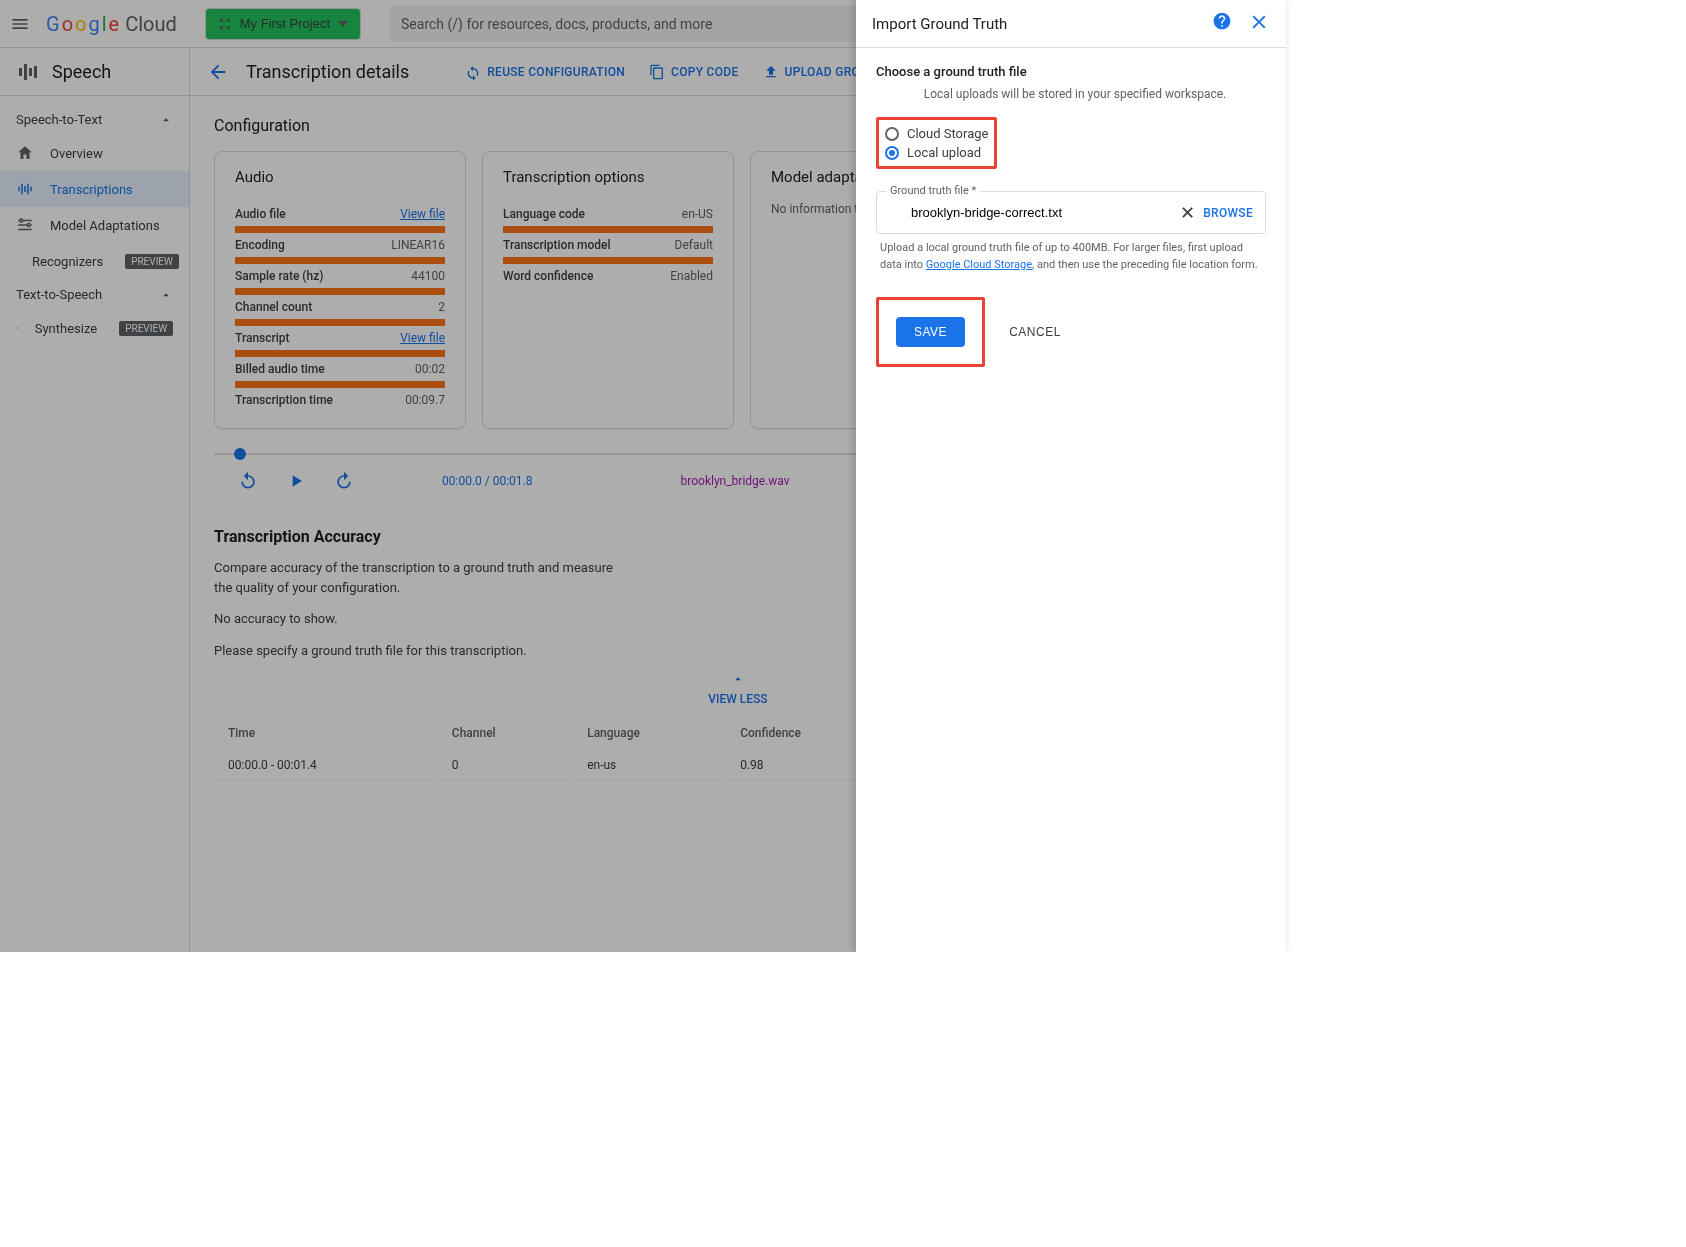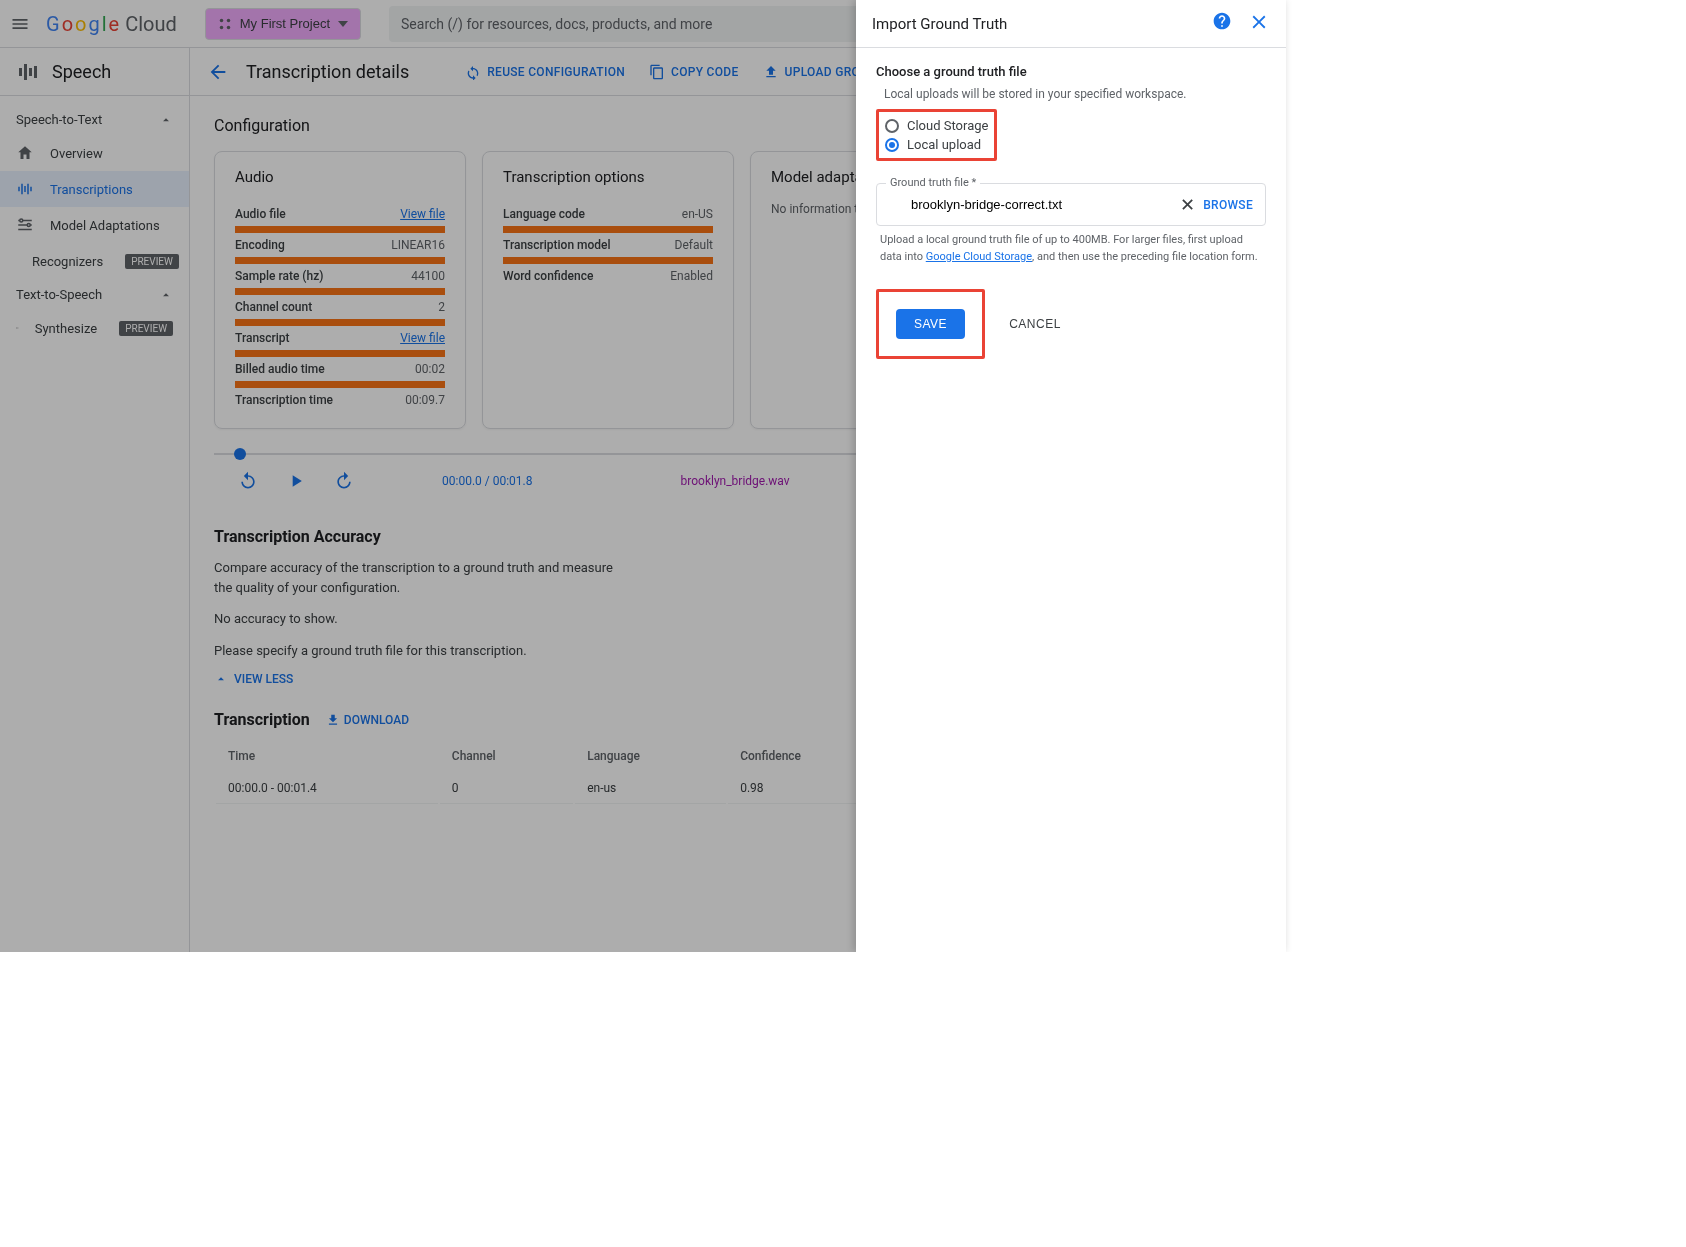--- a/index.html
+++ b/index.html
@@ -5,21 +5,21 @@
 * { box-sizing: border-box; margin: 0; padding: 0; }
 body { font-family: 'Google Sans', Roboto, Arial, sans-serif; font-size: 13px; color: #3c4043; background: #fff; overflow: hidden; }
 .app { position: relative; width: 1286px; height: 952px; }
 
 
 .topbar { height: 48px; display: flex; align-items: center; border-bottom: 1px solid #dadce0; padding: 0 8px; gap: 8px; }
 .hamburger { width: 24px; height: 24px; display: flex; align-items: center; justify-content: center; cursor: pointer; border-radius: 50%; }
 .logo { display: flex; align-items: center; font-size: 20px; font-weight: 400; gap: 2px; margin-left: 6px; }
 .logo .g1 { color: #4285f4; } .logo .g2 { color: #ea4335; } .logo .g3 { color: #fbbc05; } .logo .g4 { color: #4285f4; } .logo .g5 { color: #34a853; } .logo .g6 { color: #ea4335; }
 .logo .cloud { color: #5f6368; margin-left: 4px; }
-.project-btn { margin-left: 20px; height: 32px; padding: 0 12px; border: 1px solid #dadce0; border-radius: 4px; background: #f0abfc; display: flex; align-items: center; gap: 8px; cursor: pointer; font-size: 13px; color: #3c4043; }
+.project-btn { margin-left: 20px; height: 32px; padding: 0 12px; border: 1px solid #dadce0; border-radius: 4px; background: #22c55e; display: flex; align-items: center; gap: 8px; cursor: pointer; font-size: 13px; color: #3c4043; }
 .project-btn svg.tri { width: 10px; height: 10px; }
 .searchbar { flex: 1; margin-left: 20px; height: 36px; background: #f1f3f4; border-radius: 4px; display: flex; align-items: center; padding: 0 12px; color: #5f6368; font-size: 14px; }
 
 
 .shell { display: flex; height: calc(100% - 48px); }
 .sidebar { width: 190px; border-right: 1px solid #dadce0; background: #fff; }
 .product-head { height: 48px; display: flex; align-items: center; padding: 0 16px; gap: 12px; font-size: 18px; color: #202124; border-bottom: 1px solid #dadce0; }
 .product-head svg { width: 24px; height: 24px; }
 .nav-section { padding: 8px 0; }
 .nav-group { padding: 8px 16px; font-size: 13px; color: #3c4043; display: flex; align-items: center; justify-content: space-between; cursor: pointer; }
@@ -54,21 +54,21 @@
 .track-line { height: 2px; background: #dadce0; width: 100%; }
 .track-thumb { width: 12px; height: 12px; background: #1a73e8; border-radius: 50%; position: absolute; top: -5px; left: 20px; }
 .audio-controls { display: flex; align-items: center; gap: 28px; margin-top: 16px; padding-left: 24px; }
 .audio-controls .ctrl { color: #1a73e8; cursor: pointer; display: flex; align-items: center; }
 .audio-controls .time { color: #1a73e8; font-size: 12px; margin-left: 60px; }
 .audio-controls .fname { color: #a21caf; font-size: 12px; margin-left: 120px; }
 
 .accuracy { margin-top: 36px; }
 .accuracy h2 { font-size: 16px; color: #202124; margin-bottom: 12px; }
 .accuracy p { font-size: 13px; color: #3c4043; margin-bottom: 12px; max-width: 420px; line-height: 1.5; }
-.view-less { color: #1a73e8; font-size: 12px; font-weight: 500; display: flex; align-items: center; gap: 6px; cursor: pointer; margin-top: 12px; }
+.view-less { color: #1a73e8; font-size: 12px; font-weight: 500; display: flex; align-items: center; gap: 6px; cursor: pointer; margin-top: 12px; flex-direction: column; }
 
 .trans-head { display: flex; align-items: center; gap: 16px; margin-top: 24px; }
 .trans-head h2 { font-size: 16px; color: #202124; }
 .download-btn { color: #1a73e8; font-size: 12px; font-weight: 500; display: flex; align-items: center; gap: 4px; cursor: pointer; }
 
 .table { width: 100%; margin-top: 10px; font-size: 12px; }
 .table thead tr { border-bottom: 1px solid #dadce0; }
 .table th { text-align: left; padding: 8px 12px; font-weight: 500; color: #5f6368; }
 .table td { padding: 8px 12px; border-bottom: 1px solid #f1f3f4; color: #3c4043; }
 
@@ -77,21 +77,21 @@
 
 
 .drawer { position: absolute; top: 0; right: 0; width: 430px; height: 100%; background: #fff; box-shadow: -2px 0 8px rgba(0,0,0,0.2); display: flex; flex-direction: column; }
 .drawer-head { height: 48px; display: flex; align-items: center; justify-content: space-between; padding: 0 16px; border-bottom: 1px solid #dadce0; }
 .drawer-head .title { font-size: 15px; color: #202124; }
 .drawer-head .icons { display: flex; gap: 16px; }
 .drawer-head .icons span { cursor: pointer; color: #1a73e8; }
 .drawer-head .icons .close { color: #1a73e8; }
 .drawer-body { padding: 16px 20px; font-size: 13px; }
 .drawer-body .prompt { font-weight: 500; color: #202124; margin-bottom: 8px; }
-.drawer-body .hint { font-size: 12px; color: #5f6368; margin-bottom: 8px; margin-left: 8px; }
+.drawer-body .hint { font-size: 12px; color: #5f6368; margin-bottom: 16px; margin-left: 8px; text-align: center; }
 .radio-group { border: 3px solid #ea4335; padding: 4px 6px; display: inline-block; margin-bottom: 12px; border-radius: 2px; }
 .radio-row { display: flex; align-items: center; gap: 8px; font-size: 13px; padding: 2px 0; cursor: pointer; }
 .radio { width: 14px; height: 14px; border-radius: 50%; border: 2px solid #5f6368; display: inline-block; position: relative; }
 .radio.selected { border-color: #1a73e8; }
 .radio.selected::after { content: ''; position: absolute; inset: 2px; background: #1a73e8; border-radius: 50%; }
 
 .field { position: relative; margin-top: 10px; }
 .field-label { position: absolute; top: -7px; left: 10px; background: #fff; padding: 0 4px; font-size: 11px; color: #5f6368; }
 .field-box { border: 1px solid #dadce0; border-radius: 4px; padding: 10px 12px; display: flex; align-items: center; gap: 8px; }
 .field-box input { flex: 1; border: none; outline: none; font-size: 13px; padding-left: 22px; }
@@ -337,29 +337,20 @@
           <p>No accuracy to show.</p>
           <p>Please specify a ground truth file for this transcription.</p>
           <div class="view-less">
             <svg width="14" height="14" viewBox="0 0 24 24" fill="#1a73e8">
                 <path d="M7 14l5-5 5 5z"></path>
               </svg>
             <span>VIEW LESS</span>
           </div>
         </div>
 
-        <div class="trans-head">
-          <h2>Transcription</h2>
-          <div class="download-btn">
-            <svg width="14" height="14" viewBox="0 0 24 24" fill="#1a73e8">
-                <path d="M19 9h-4V3H9v6H5l7 7 7-7zM5 18v2h14v-2H5z"></path>
-              </svg>
-            <span>DOWNLOAD</span>
-          </div>
-        </div>
         <table class="table">
           <thead>
               <tr id="thead-row">
                 <th>Time</th>
                 <th>Channel</th>
                 <th>Language</th>
                 <th>Confidence</th>
                 <th>Text</th>
               </tr>
             </thead>

